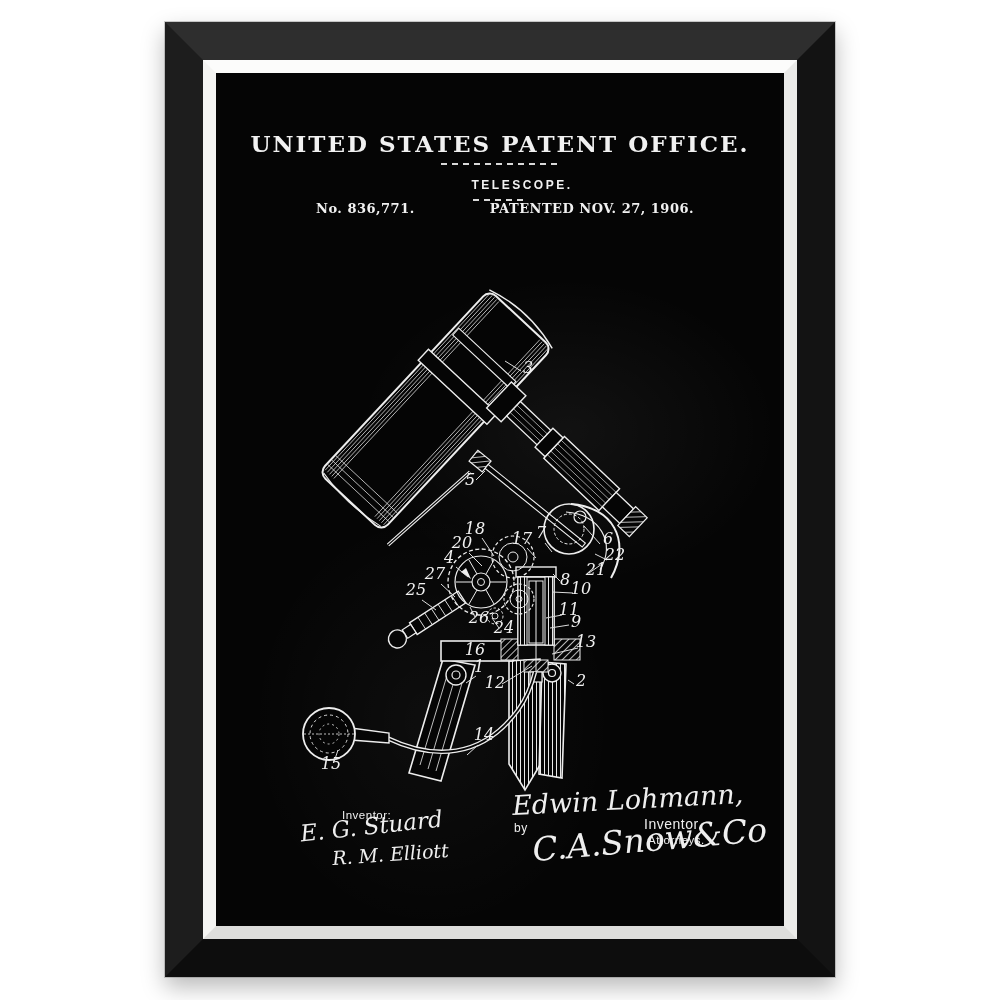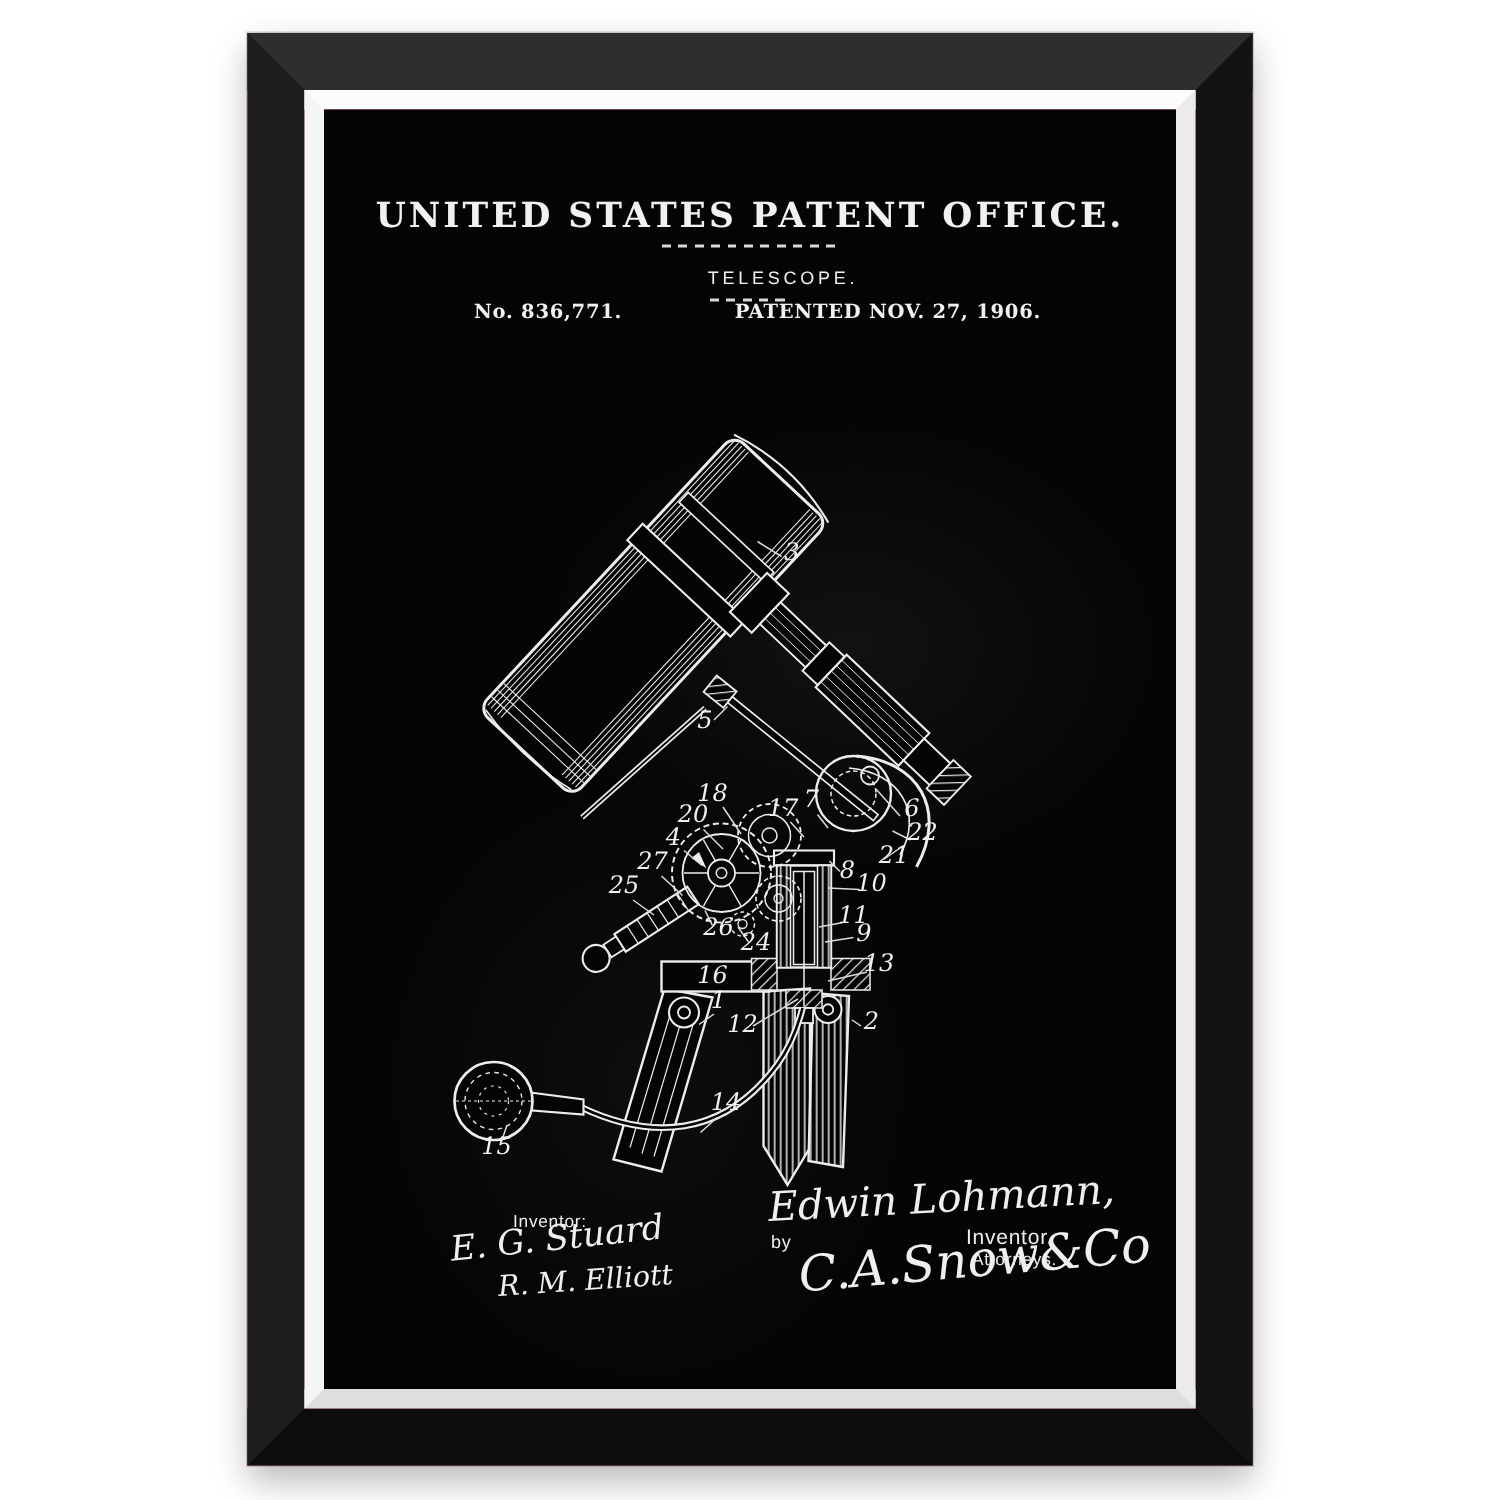--- a/index.html
+++ b/index.html
@@ -1,33 +1,33 @@
 <!DOCTYPE html>
 <html><head>
 <meta charset="utf-8">
 <style>
   html,body{margin:0;padding:0;}
   body{width:1000px;height:1000px;position:relative;background:#ffffff;font-family:"DejaVu Serif",serif;}
   .frame{position:absolute;left:165px;top:22px;width:670px;height:955px;box-sizing:border-box;
-         border:38px solid;border-color:#2e2e2e #131313 #0d0d0d #1d1d1d;background:#be185d;
+         border:38px solid;border-color:#2e2e2e #131313 #0d0d0d #1d1d1d;background:#15803d;
          box-shadow:0 0 0 1px rgba(115,115,115,.35), 0 10px 22px rgba(0,0,0,.28);}
   .mat{position:absolute;inset:0;box-sizing:border-box;
        border:13px solid;border-color:#fcfcfb #ebebe9 #dededc #f5f5f3;}
   .print{position:absolute;inset:0;color:#f1f1f1;overflow:hidden;
          background:
            radial-gradient(ellipse 300px 220px at 62% 42%, rgba(255,255,255,.05), transparent 70%),
            radial-gradient(ellipse 260px 300px at 38% 76%, rgba(255,255,255,.035), transparent 70%),
            #050505;}
   .header{text-align:center;padding-top:57px;}
   .office-title{font-size:23px;font-weight:bold;letter-spacing:2px;margin:0;white-space:nowrap;}
   .dash{height:2px;margin:6px auto 0;background:repeating-linear-gradient(90deg,#d9d9d9 0 6px,transparent 6px 11px);}
   .dash.long{width:118px;}
   .dash.short{width:54px;margin-top:7px;}
   .inventor-line{font-size:13px;font-weight:bold;letter-spacing:1px;margin-top:9px;}
-  .patent-title{font-family:"Liberation Sans",sans-serif;font-size:12px;font-weight:normal;letter-spacing:2.5px;margin-top:13px;padding-left:44px;}
+  .patent-title{font-family:"Liberation Sans",sans-serif;font-size:12px;font-weight:bold;letter-spacing:2.5px;margin-top:13px;padding-left:44px;}
   .no-date{display:flex;justify-content:space-between;padding:0 90px 0 100px;
            font-size:13px;font-weight:bold;letter-spacing:.5px;}
   #patent-drawing{position:absolute;left:3px;top:194px;}
   .sig{position:absolute;white-space:nowrap;color:#efefef;}
   .script{font-style:italic;font-family:"DejaVu Serif",serif;}
   .plain{font-family:"Liberation Sans",sans-serif;letter-spacing:.5px;}
   #witnesses-label{left:126px;top:736px;font-size:11.5px;}
   #witness1{left:84px;top:740px;font-size:23px;transform:rotate(-6deg);}
   #witness2{left:116px;top:770px;font-size:19px;transform:rotate(-4deg);}
   #inventor-sig{left:296px;top:711px;font-size:27px;transform:rotate(-3deg);}

